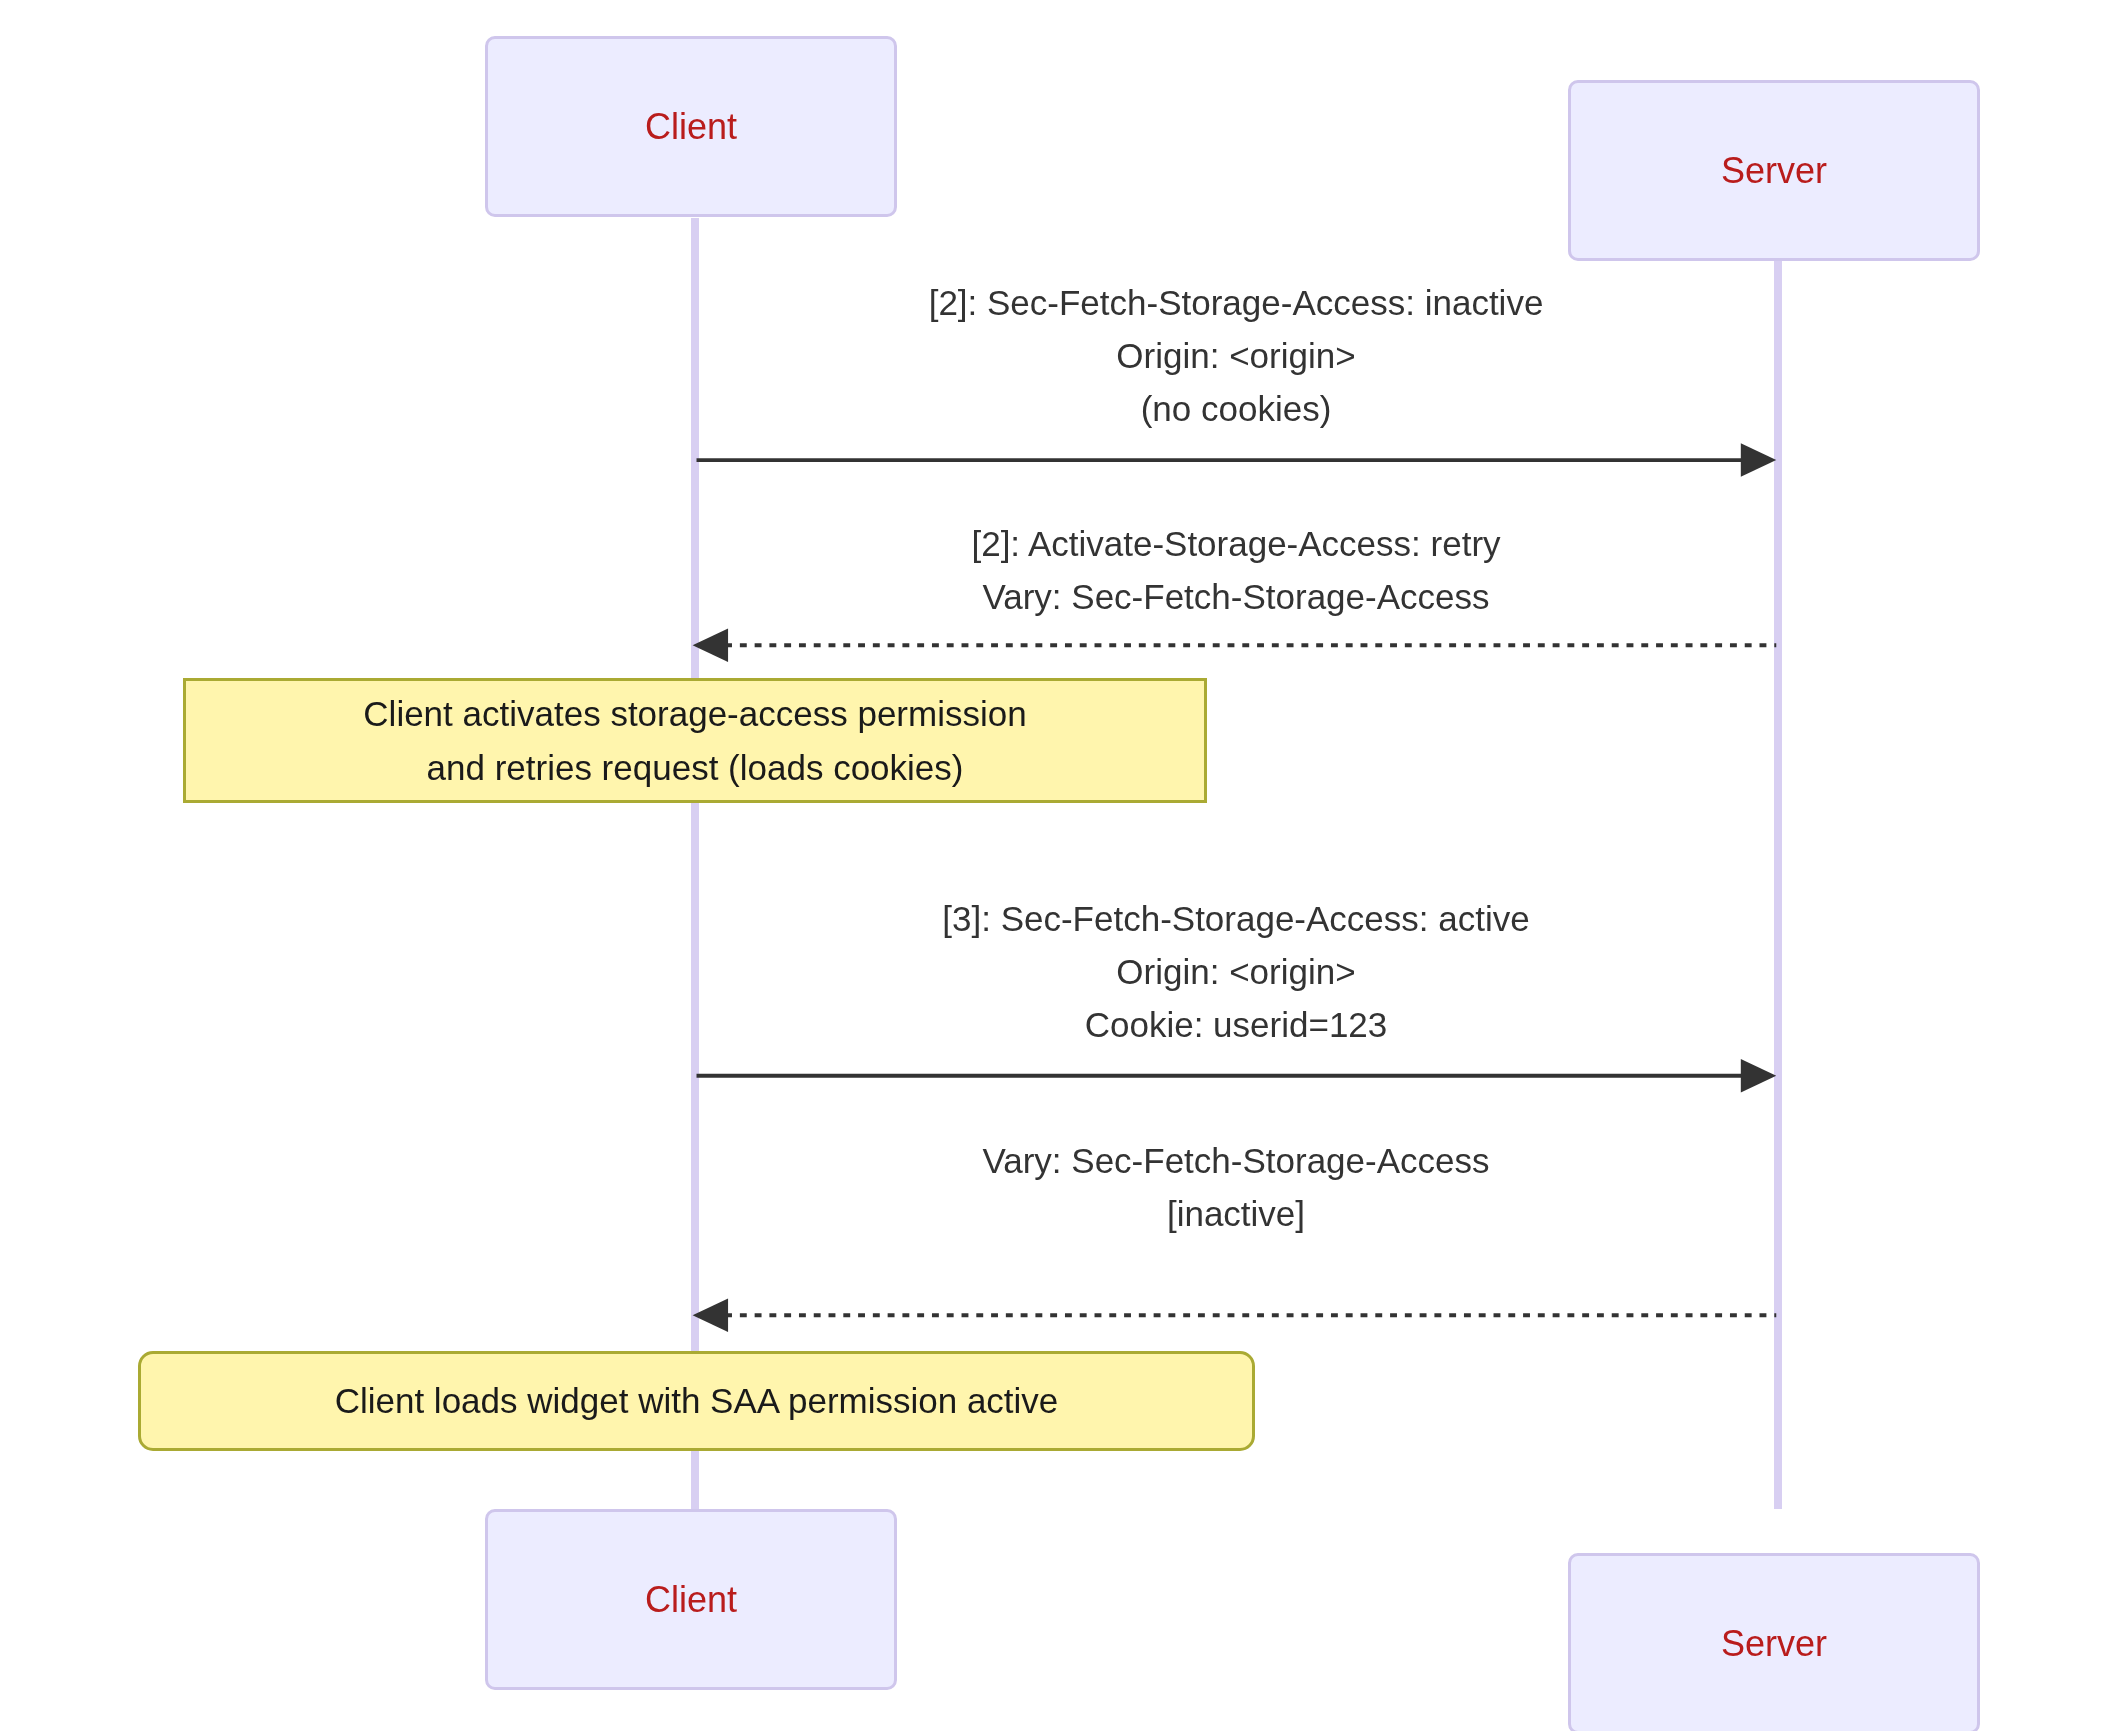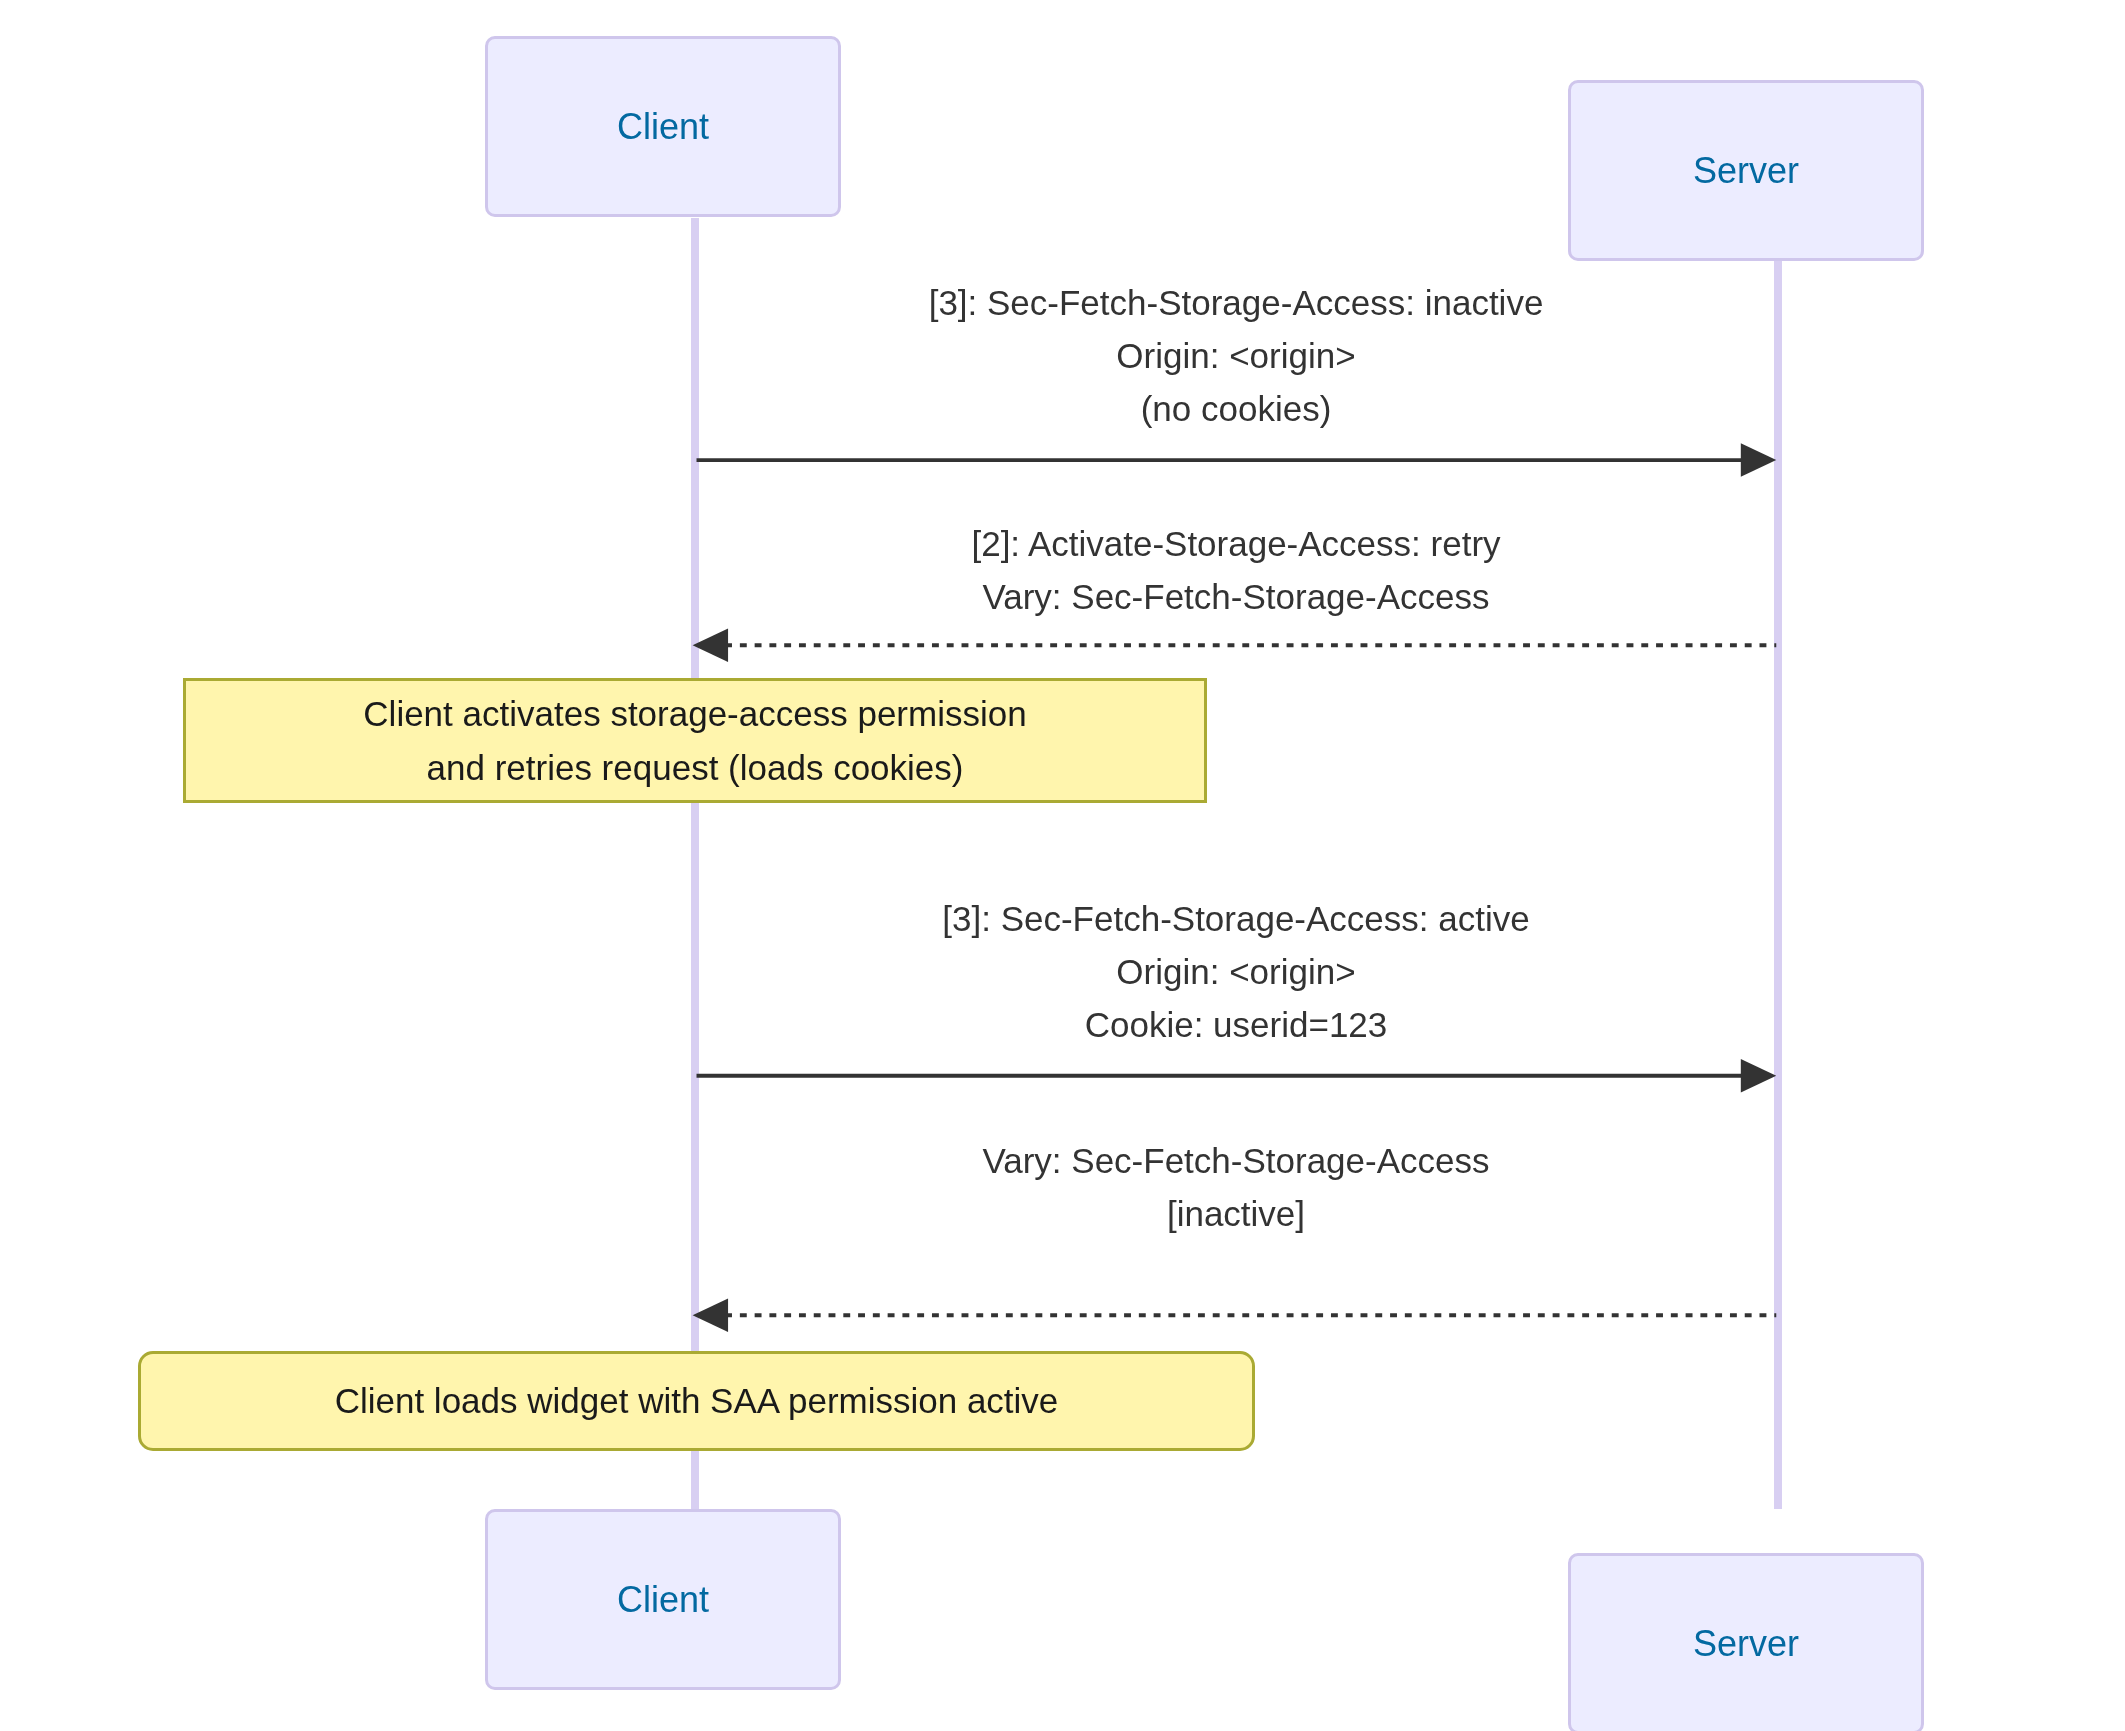--- a/index.html
+++ b/index.html
@@ -19,30 +19,30 @@
     height: 1291px;
     width: 7.9px;
     background: #D8CFF2;
     z-index: 1;
   }
   .lifeline.client { left: 691px; }
   .lifeline.server { left: 1774px; }
 
   .actor {
     position: absolute;
-    width: 356px;
+    width: 412px;
     height: 181px;
     background: #ECECFF;
     border: 3px solid #CFC6EC;
     border-radius: 9.9px;
     display: flex;
     align-items: center;
     justify-content: center;
     font-size: 36px;
-    color: #0369a1;
+    color: #b91c1c;
     z-index: 5;
   }
   .actor.client { left: 485px; }
   .actor.server { left: 1568px; margin-top: 44px; }
   .actor.top { top: 36px; }
   .actor.bottom { top: 1509px; }
 
   svg.arrows {
     position: absolute;
     left: 0; top: 0;
@@ -106,21 +106,21 @@
       <polygon points="1803,1092 1767,1075 1767,1109" fill="#333333"></polygon>
     </g>
 
     <g>
       <line x1="736" y1="1335" x2="1803" y2="1335" stroke="#333333" stroke-width="4" stroke-dasharray="7 8"></line>
       <polygon points="703,1335 739,1318 739,1352" fill="#333333"></polygon>
     </g>
   </svg>
 
   <div class="msg msg-1">
-    <div>[3]: Sec-Fetch-Storage-Access: inactive</div>
+    <div>[2]: Sec-Fetch-Storage-Access: inactive</div>
     <div>Origin: &lt;origin&gt;</div>
     <div>(no cookies)</div>
   </div>
   <div class="msg msg-2">
     <div>[2]: Activate-Storage-Access: retry</div>
     <div>Vary: Sec-Fetch-Storage-Access</div>
   </div>
   <div class="msg msg-3">
     <div>[3]: Sec-Fetch-Storage-Access: active</div>
     <div>Origin: &lt;origin&gt;</div>

